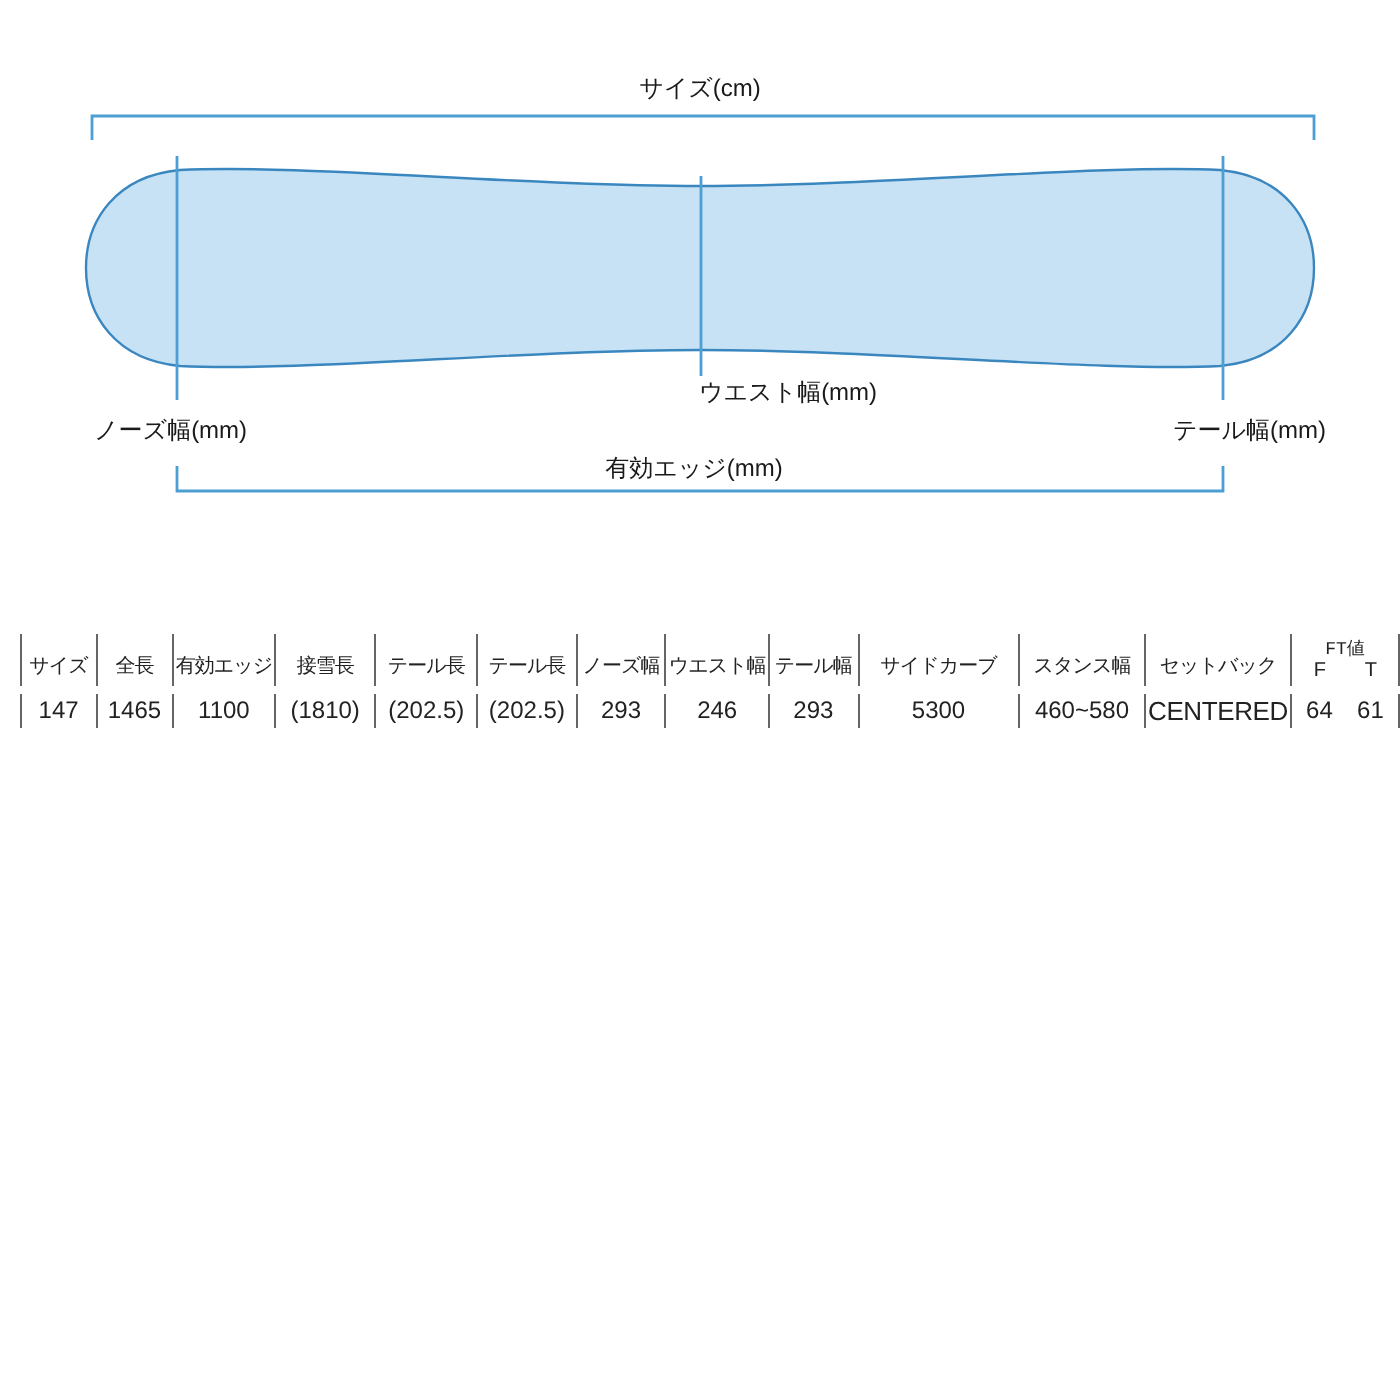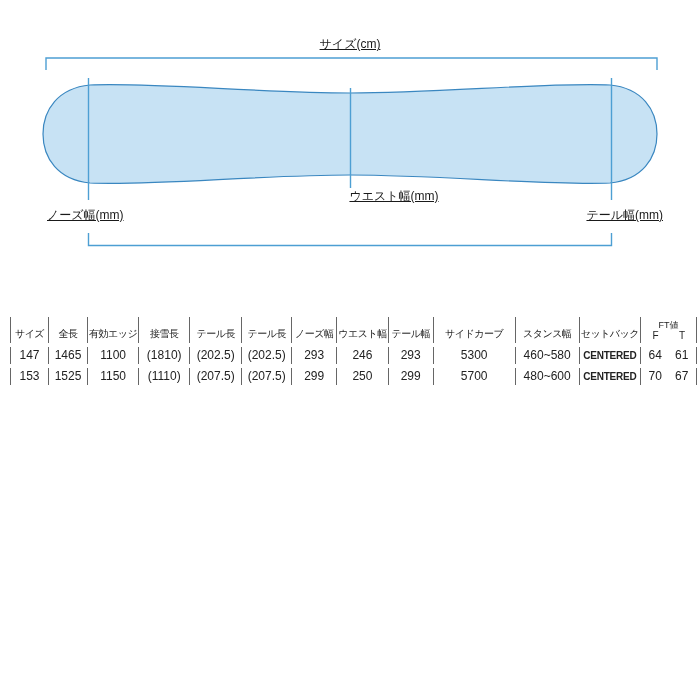--- a/index.html
+++ b/index.html
@@ -14,21 +14,20 @@
   .diagram {
     position: relative;
     width: 700px; height: 260px;
   }
   .diagram svg { position: absolute; left: 0; top: 0; }
   .dlabel {
     position: absolute;
     font-size: 12px;
     color: #1a1a1a;
     white-space: nowrap;
-    text-decoration: underline;
   }
   .lbl-size   { left: 0; top: 36px; width: 700px; text-align: center; }
   .lbl-waist  { left: 0; top: 188px; width: 700px; text-align: center; margin-left: 44px; }
   .lbl-edge   { left: 0; top: 226px; width: 694px; text-align: center; }
   .lbl-nose   { left: 47px;  top: 207px; }
   .lbl-tail   { right: 37px; top: 207px; margin-left: 48px; }
   
   .spec-table {
     border-collapse: separate;
     border-spacing: 0 4px;
@@ -49,22 +48,22 @@
     overflow: hidden;
   }
   .spec-table th {
     font-size: 10px;
     letter-spacing: -0.5px;
     height: 26px;
     vertical-align: bottom;
     padding-bottom: 2px;
   }
   .spec-table th.last, .spec-table td.last { border-right: 1px solid #666666; }
-  .spec-table td.small { font-size: 10px; letter-spacing: -0.2px; font-weight: bold; }
-  .ft-head-top { font-size: 9px; letter-spacing: 0; line-height: 10px; }
+  .spec-table td.small { font-size: 13px; letter-spacing: -0.2px; }
+  .ft-head-top { font-size: 9px; letter-spacing: 0; line-height: 10px; font-family: Liberation Mono, monospace; }
   .ft-pair {
     display: flex;
     justify-content: space-around;
     align-items: center;
     font-size: inherit;
   }
   .ft-pair span { flex: 1; text-align: center; }
   .ft-head-sub { font-size: 10px; line-height: 11px; }
 </style>
 </head>
@@ -88,20 +87,21 @@
     <line stroke-width="1.4" x1="350.5" y1="88" x2="350.5" y2="188" stroke="#4d9fd3"></line>
 
     <path stroke-width="1.4" fill="none" d="M 46 70 L 46 58 L 657 58 L 657 70" stroke="#4d9fd3"></path>
 
     <path stroke-width="1.4" fill="none" d="M 88.5 233 L 88.5 245.5 L 611.5 245.5 L 611.5 233" stroke="#4d9fd3"></path>
   </svg>
   <div class="dlabel lbl-size">サイズ(cm)</div>
   <div class="dlabel lbl-waist">ウエスト幅(mm)</div>
   <div class="dlabel lbl-nose">ノーズ幅(mm)</div>
   <div class="dlabel lbl-tail">テール幅(mm)</div>
+  <div class="dlabel lbl-edge">有効エッジ(mm)</div>
 </div>
 
 <table class="spec-table">
   <colgroup>
     <col style="width:38px">
       <col style="width:39px">
       <col style="width:50px">
     <col style="width:51px">
       <col style="width:52px">
       <col style="width:50px">
@@ -150,34 +150,14 @@
       <td>5300</td>
       <td>460~580</td>
       <td class="small">CENTERED</td>
       <td class="last">
         <div class="ft-pair">
           <span>64</span>
           <span>61</span>
         </div>
       </td>
     </tr>
-    <tr>
-      <td>153</td>
-      <td>1525</td>
-      <td>1150</td>
-      <td>(1110)</td>
-      <td>(207.5)</td>
-      <td>(207.5)</td>
-      <td>299</td>
-      <td>250</td>
-      <td>299</td>
-      <td>5700</td>
-      <td>480~600</td>
-      <td class="small">CENTERED</td>
-      <td class="last">
-        <div class="ft-pair">
-          <span>70</span>
-          <span>67</span>
-        </div>
-      </td>
-    </tr>
   </tbody>
 </table>
 
 </body></html>

